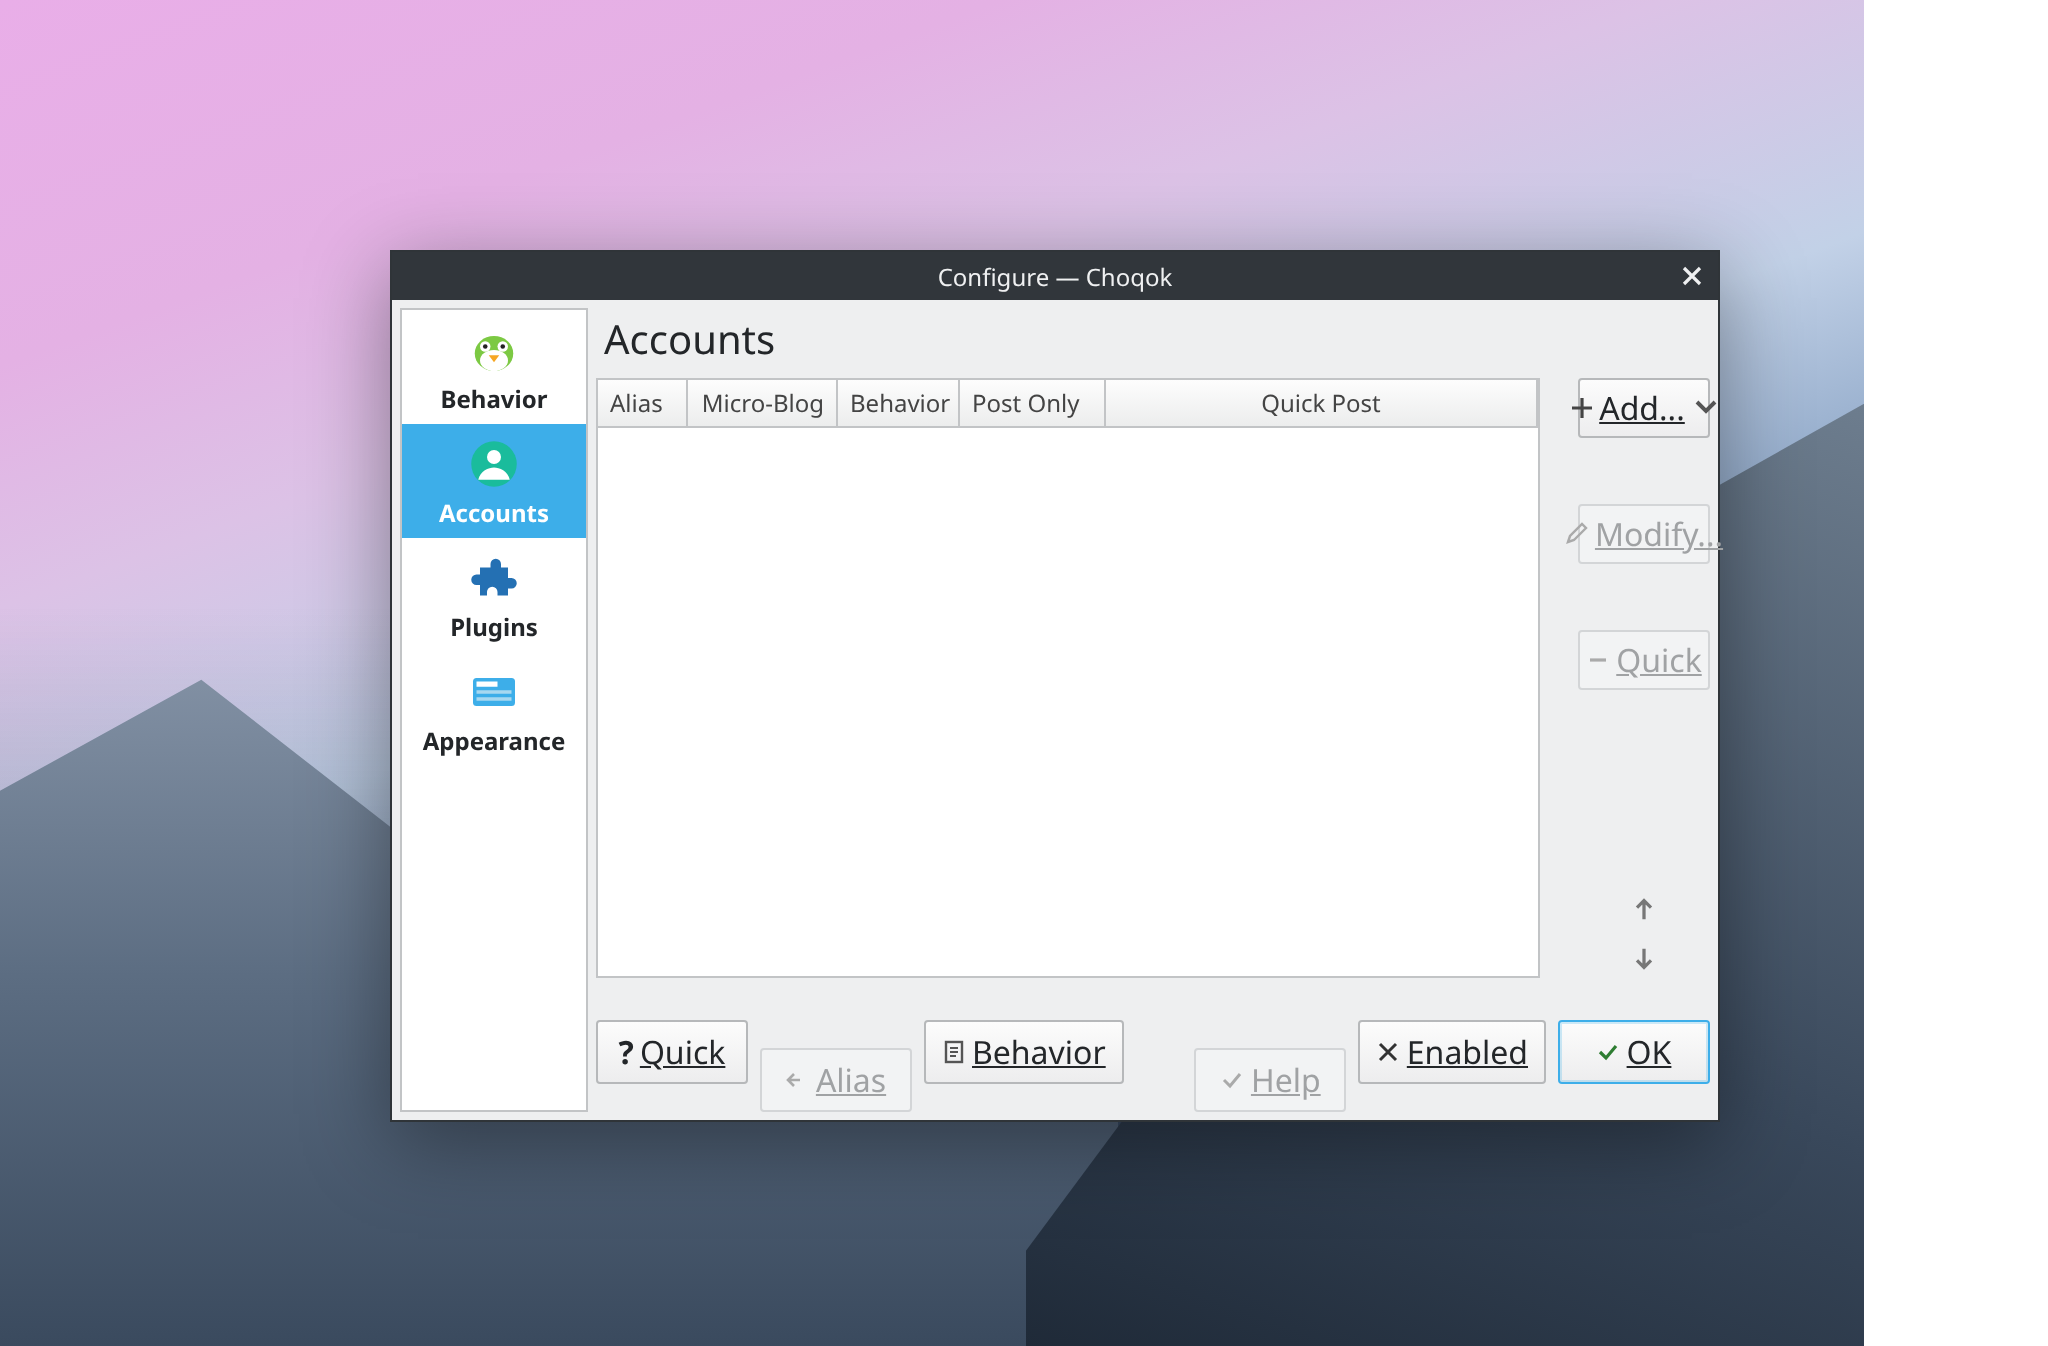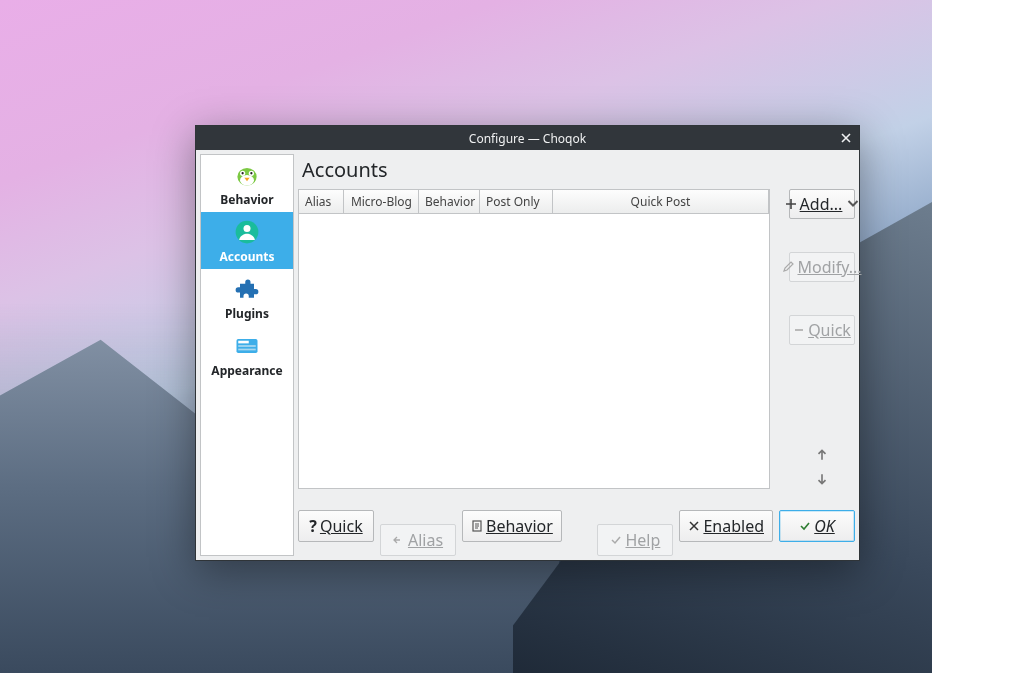--- a/index.html
+++ b/index.html
@@ -48,21 +48,21 @@
 .side-buttons{width:66px;display:flex;flex-direction:column;gap:4px;}
 .side-buttons .spacer{flex:1;}
 .btn{background:linear-gradient(#fcfcfc,#ededee);border:1px solid #b6b8ba;border-radius:2px;padding:3px 6px;font-size:16px;color:#232629;display:flex;align-items:center;gap:3px;cursor:pointer;white-space:nowrap;justify-content:center;}
 .btn.disabled{color:#a0a2a4;border-color:#d3d5d7;background:#f2f3f4;cursor:default;margin-top:29px;}
 .btn .u{text-decoration:underline;}
 .btn svg{width:12px;height:12px;flex-shrink:0;}
 .arrow-btn{width:24px;height:20px;align-self:center;display:flex;align-items:center;justify-content:center;color:#777;cursor:pointer;}
 
 .footer{display:flex;gap:6px;padding-top:6px;align-items:center;}
 .footer .gap{flex:1;}
-.btn.primary{border-color:#3daee9;box-shadow:inset 0 0 0 1px rgba(61,174,233,.25);font-style:italic;}
+.btn.primary{border-color:#3daee9;box-shadow:inset 0 0 0 1px rgba(61,174,233,.25);}
 .btn.foot{min-width:58px;justify-content:center;padding:4px 8px;}
 .drop-caret{width:8px;margin-left:2px;}
 .q{font-weight:bold;}
 </style>
 </head>
 <body>
 
 <div class="desktop">
   <div class="mtn"></div>
   <div class="ridge2"></div>

